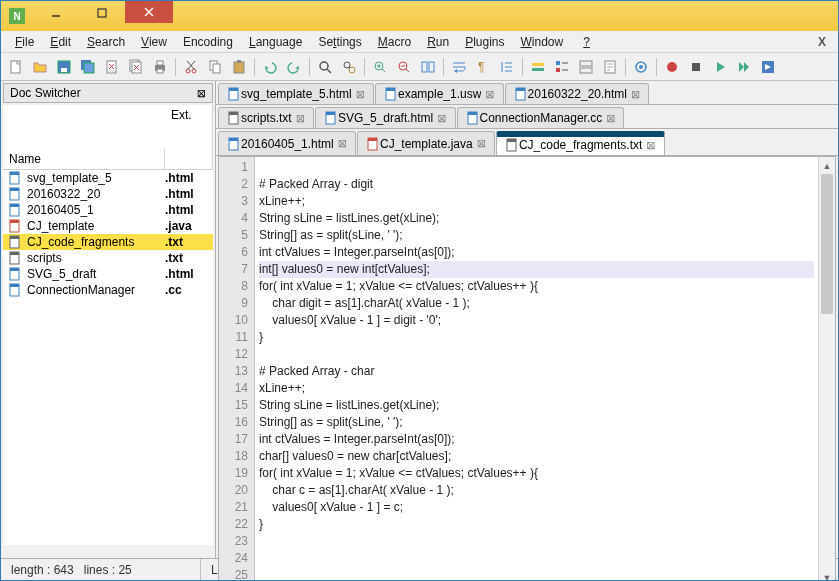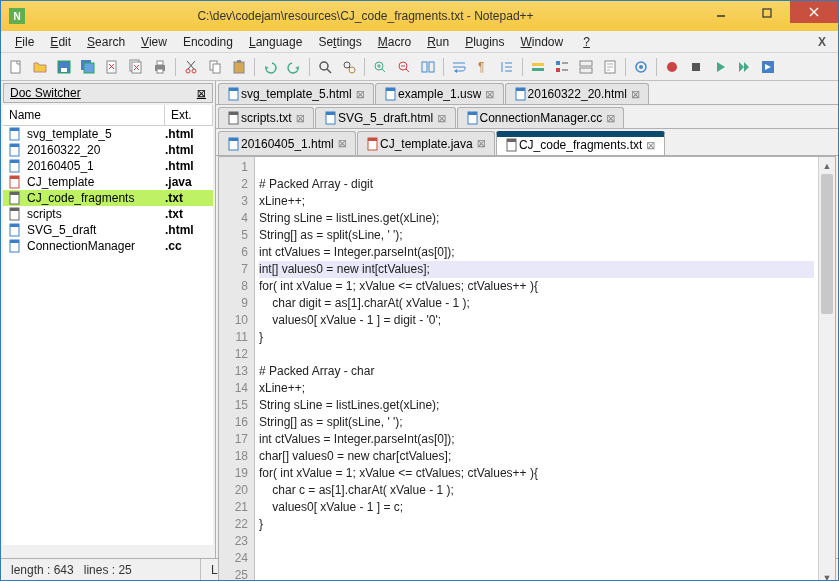--- a/index.html
+++ b/index.html
@@ -19,28 +19,28 @@
 .menubar .question { margin-left: 4px; }
 .menubar .x-right { margin-left: auto; padding: 0 6px; color: #555; font-weight: bold; cursor: pointer; }
 
 .toolbar { height: 28px; background: #f0f0f0; display: flex; align-items: center; padding: 0 4px; gap: 2px; border-bottom: 1px solid #c0c0c0; }
 .tb-btn { width: 22px; height: 22px; display: flex; align-items: center; justify-content: center; border: 1px solid transparent; cursor: pointer; border-radius: 2px; }
 .tb-sep { width: 1px; height: 18px; background: #c0c0c0; margin: 0 2px; }
 .tb-btn svg { width: 16px; height: 16px; }
 
 .main-area { display: flex; height: calc(100% - 30px - 22px - 28px - 22px); }
 .side-panel { width: 215px; background: #f0f0f0; border-right: 1px solid #b0b0b0; display: flex; flex-direction: column; }
-.side-title { background: #e8e8e8; border: 1px solid #b0b0b0; padding: 2px 6px; display: flex; justify-content: space-between; align-items: center; margin: 2px; font-weight: normal; text-decoration: underline; }
+.side-title { background: #e8e8e8; border: 1px solid #b0b0b0; padding: 2px 6px; display: flex; justify-content: space-between; align-items: center; margin: 2px; font-weight: normal; }
 .side-headers { display: flex; border-bottom: 1px solid #d0d0d0; background: #fff; margin: 0 2px; }
 .side-headers span { padding: 3px 6px; border-right: 1px solid #d0d0d0; }
-.side-headers .col-name { flex: 1; }
+.side-headers .col-name { flex: 1; margin-top: 44px; }
 .side-headers .col-ext { width: 48px; }
 .side-list { flex: 1; background: #fff; margin: 0 2px 13px 2px; overflow-y: auto; }
 .file-row { display: flex; padding: 1px 4px; align-items: center; cursor: pointer; }
-.file-row.selected { background: #bef264; }
+.file-row.selected { background: #fde047; }
 .file-row .ficon { width: 16px; height: 14px; margin-right: 4px; display: inline-flex; align-items: center; justify-content: center; }
 .file-row .fname { flex: 1; }
 .file-row .fext { width: 44px; font-weight: bold; }
 
 .editor-area { flex: 1; display: flex; flex-direction: column; background: #f0f0f0; }
 .tab-row { display: flex; padding: 2px 2px 0 2px; gap: 0; border-bottom: 1px solid #b0b0b0; background: #f0f0f0; }
 .tab { display: flex; align-items: center; padding: 3px 8px; background: #e4e4e4; border: 1px solid #b0b0b0; border-bottom: none; margin-right: 1px; cursor: pointer; border-radius: 3px 3px 0 0; font-size: 11px; max-width: 200px; }
 .tab.active-orange { background: #fff; border-top: 6px solid #0c4a6e; padding-top: 1px; }
 .tab .ticon { width: 14px; height: 14px; display: inline-flex; }
 .tab .tclose { color: #888; margin-left: 4px; font-size: 11px; }
@@ -60,21 +60,20 @@
 .statusbar { height: 22px; background: #f0f0f0; border-top: 1px solid #b0b0b0; display: flex; align-items: center; font-size: 12px; color: #333; }
 .statusbar .sb-cell { padding: 0 10px; border-right: 1px solid #c0c0c0; height: 100%; display: flex; align-items: center; }
 .statusbar .sb-cell.first { border-left: none; }
 .statusbar .sb-cell:last-child { border-right: none; }
 </style>
 </head>
 <body>
 
 <div class="titlebar">
   <span class="app-icon">N</span>
-  <span class="title">C:\dev\codejam\resources\CJ_code_fragments.txt - Notepad++</span>
   <div class="win-controls">
     <div class="win-btn">
         <svg viewBox="0 0 10 10">
           <line x1="1" y1="8" x2="9" y2="8" stroke="#333" stroke-width="1.5"></line>
         </svg>
       </div>
     <div class="win-btn">
         <svg viewBox="0 0 10 10">
           <rect x="1" y="1" width="8" height="8" fill="none" stroke="#333" stroke-width="1.2"></rect>
         </svg>

